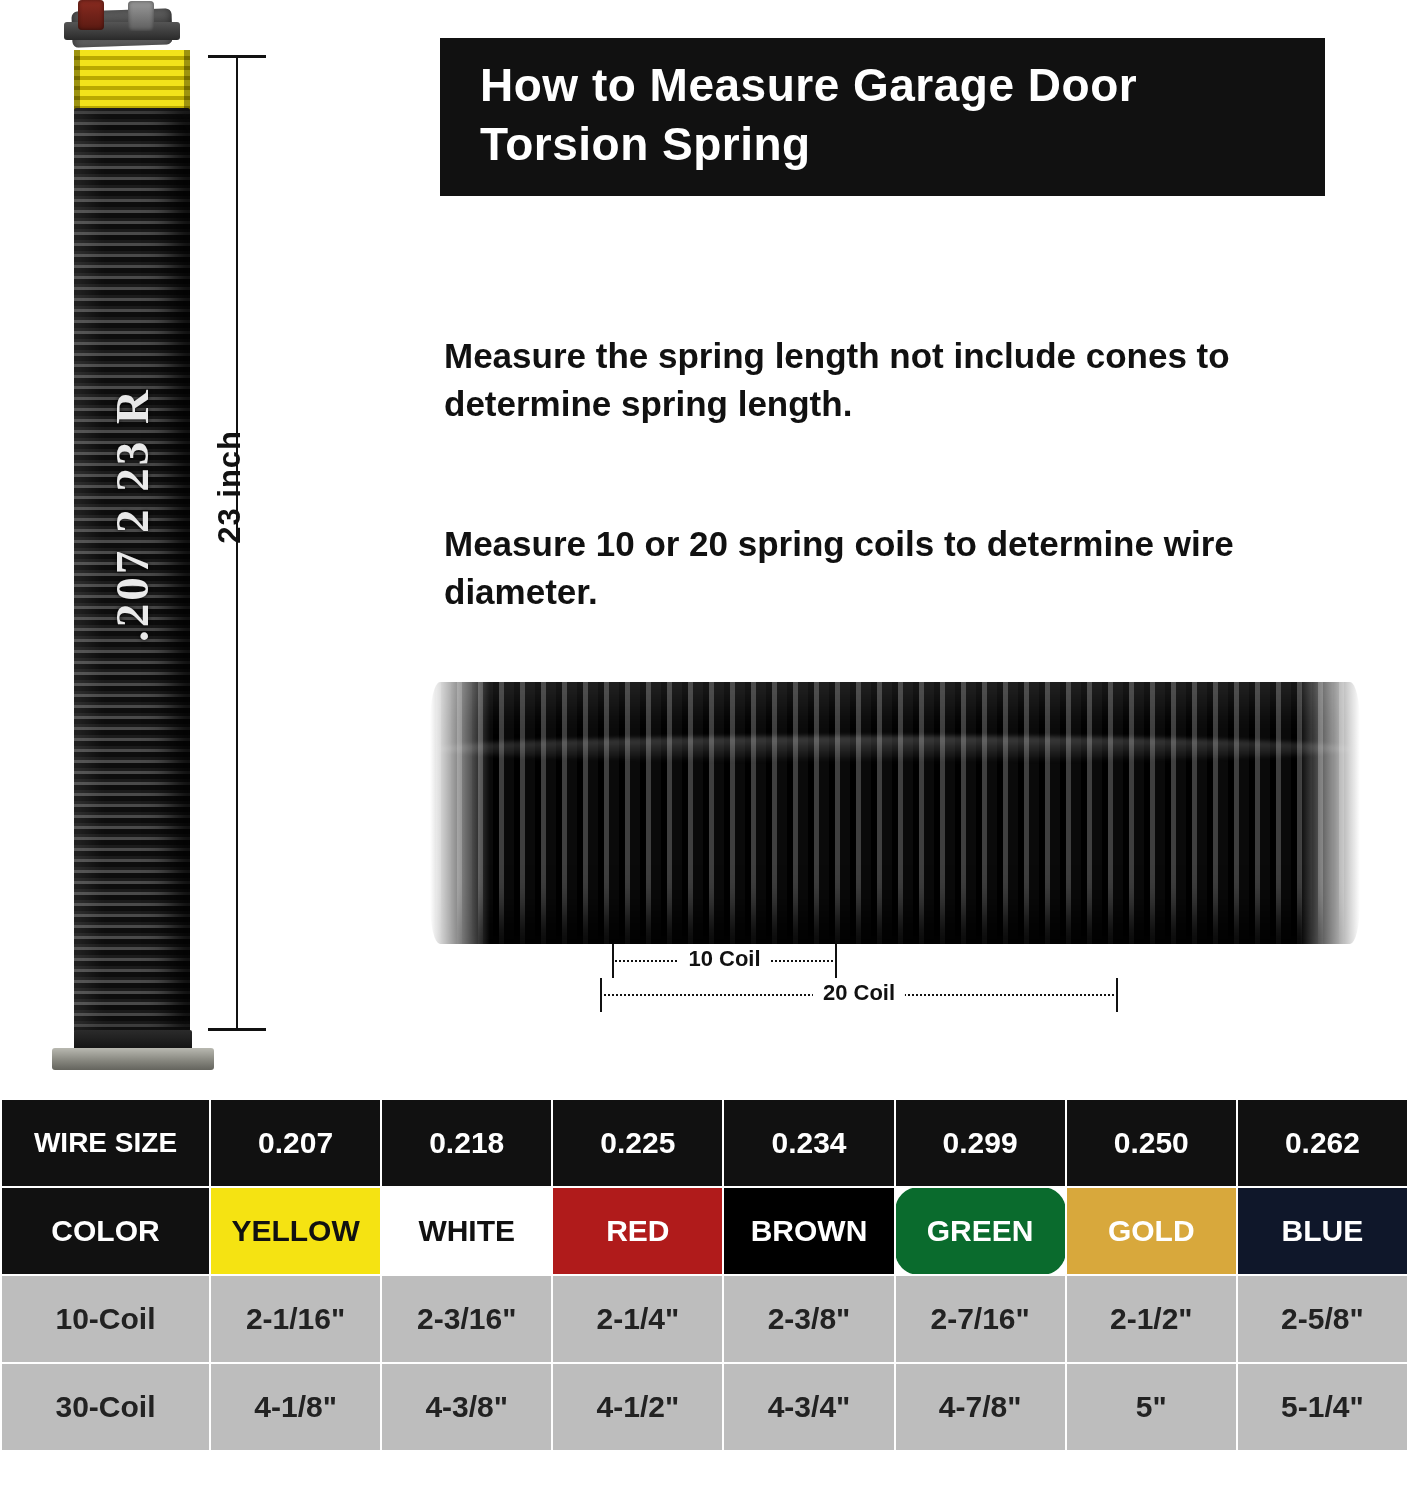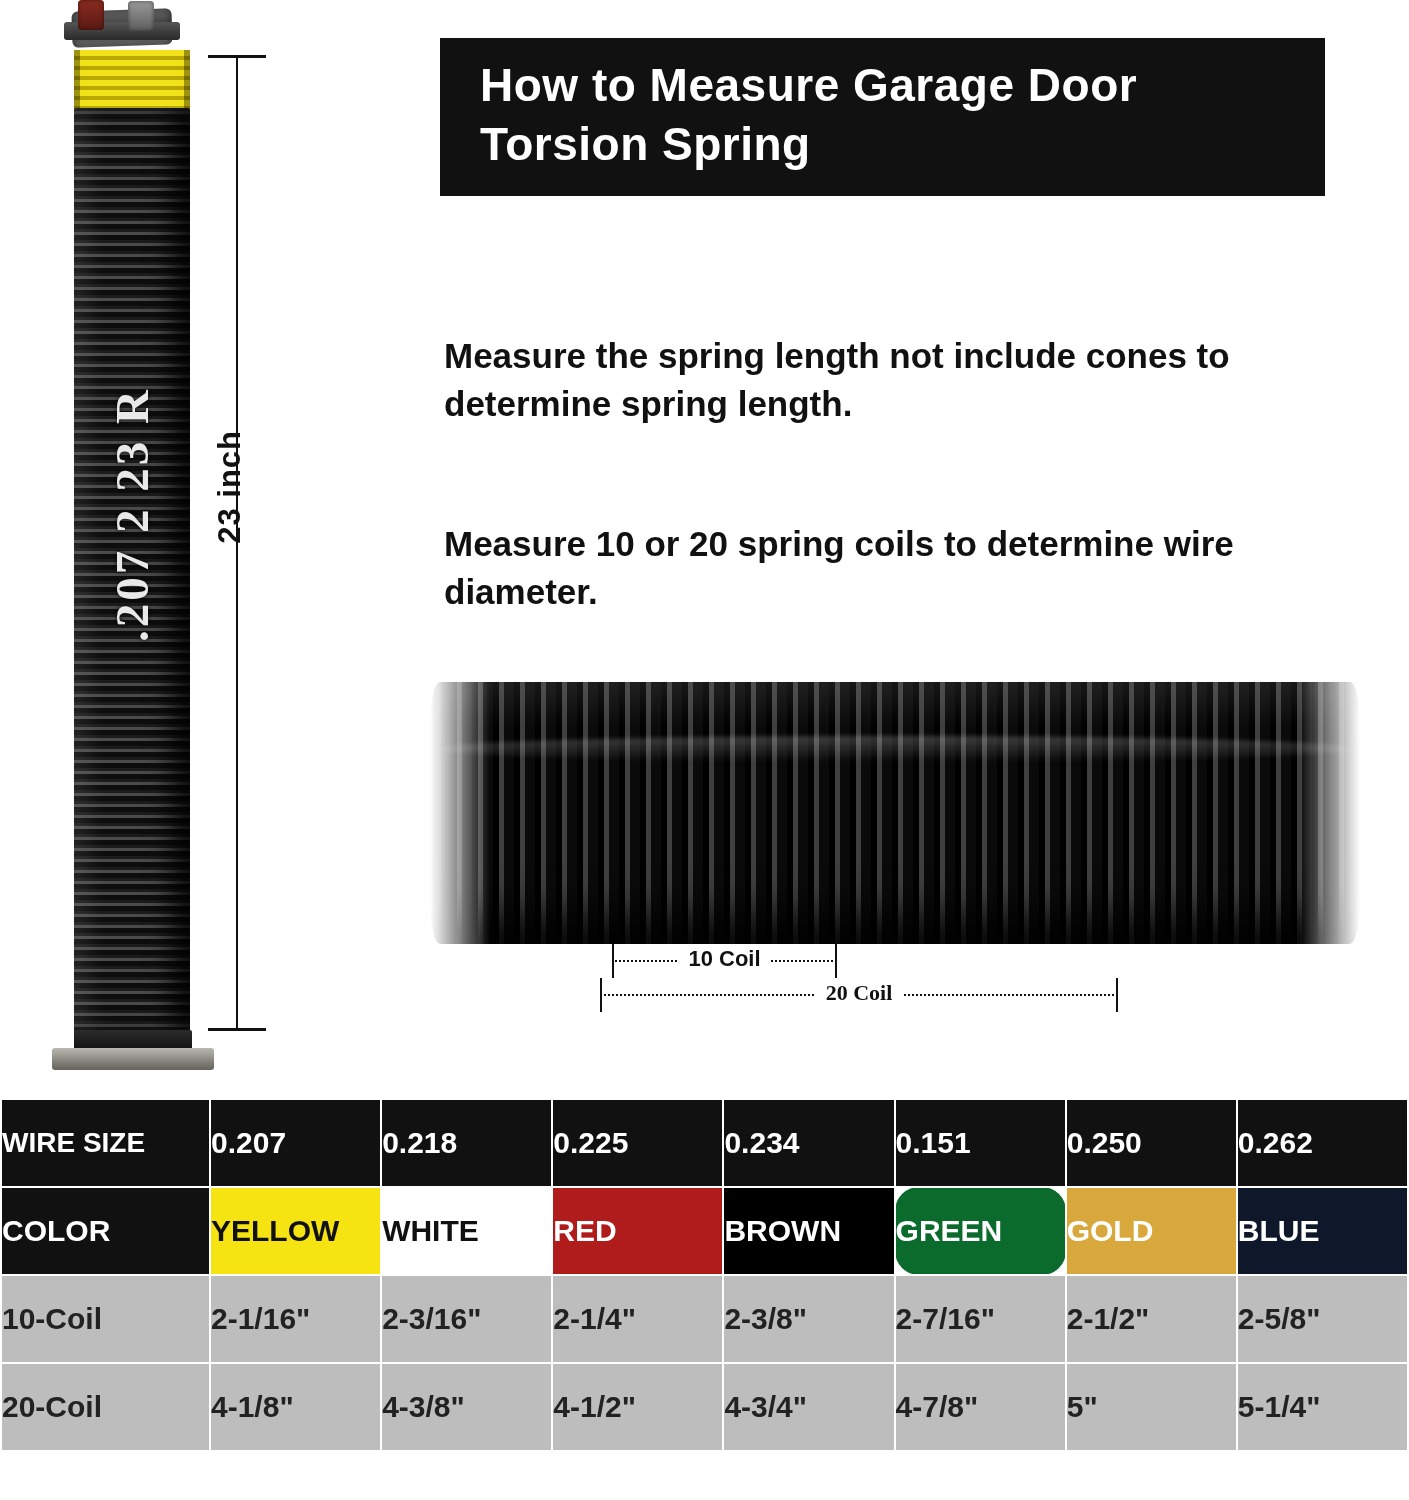--- a/index.html
+++ b/index.html
@@ -240,21 +240,21 @@
     background: linear-gradient(90deg,#fff 0%, rgba(255,255,255,0) 100%);
   }
   #coil-photo .fade-right {
     position: absolute; right: 0; top: 0; width: 60px; height: 262px;
     background: linear-gradient(270deg,#fff 0%, rgba(255,255,255,0) 100%);
   }
 
   
   .callout { position: absolute; }
   #callout-10 { left: 612px; top: 944px; width: 225px; height: 34px; }
-  #callout-20 { left: 600px; top: 978px; width: 518px; height: 36px; font-family: Liberation Serif, serif; }
+  #callout-20 { left: 600px; top: 978px; width: 518px; height: 36px; }
   .callout .c-line {
     position: absolute;
     left: 0; top: 16px; width: 100%;
     border-top: 2px dotted #111;
   }
   .callout .c-tick {
     position: absolute; top: 0; width: 2px; height: 34px; background: #111;
   }
   .callout .c-tick.left { left: 0; }
   .callout .c-tick.right { right: 0; }
@@ -274,20 +274,21 @@
   #spec-table {
     position: absolute;
     left: 0;
     top: 1098px;
     width: 1409px;
     border-collapse: collapse;
     table-layout: fixed;
   }
   #spec-table td {
     height: 86px;
+    text-align: center;
     vertical-align: middle;
     font-size: 30px;
     font-weight: bold;
     border: 2px solid #ffffff;
     padding: 0;
   }
   #spec-table .row-head td { background: #111111; color: #ffffff; }
   #spec-table .row-head td:first-child { font-size: 28px; }
   #spec-table .row-color td:first-child { background: #111111; color: #ffffff; }
   #spec-table .row-data td { background: #bdbdbd; color: #222222; font-weight: bold; }
@@ -362,21 +363,21 @@
       <col>
       <col>
   </colgroup>
   <tbody>
     <tr class="row-head">
       <td>WIRE SIZE</td>
       <td>0.207</td>
       <td>0.218</td>
       <td>0.225</td>
       <td>0.234</td>
-      <td>0.151</td>
+      <td>0.299</td>
       <td>0.250</td>
       <td>0.262</td>
     </tr>
     <tr class="row-color">
       <td>COLOR</td>
       <td class="swatch" style="background: rgb(245, 227, 18); color: rgb(17, 17, 17);">YELLOW</td>
       <td class="swatch" style="background: rgb(255, 255, 255); color: rgb(17, 17, 17);">WHITE</td>
       <td class="swatch" style="background: rgb(176, 27, 27); color: rgb(255, 255, 255);">RED</td>
       <td class="swatch" style="background: #000000; color: rgb(255, 255, 255);">BROWN</td>
       <td class="swatch" style="background: rgb(10, 107, 45); color: rgb(255, 255, 255); border-radius: 24px;">GREEN</td>
@@ -387,21 +388,21 @@
       <td>10-Coil</td>
       <td>2-1/16"</td>
       <td>2-3/16"</td>
       <td>2-1/4"</td>
       <td>2-3/8"</td>
       <td>2-7/16"</td>
       <td>2-1/2"</td>
       <td>2-5/8"</td>
     </tr>
     <tr class="row-data">
-      <td>20-Coil</td>
+      <td>30-Coil</td>
       <td>4-1/8"</td>
       <td>4-3/8"</td>
       <td>4-1/2"</td>
       <td>4-3/4"</td>
       <td>4-7/8"</td>
       <td>5"</td>
       <td>5-1/4"</td>
     </tr>
   </tbody>
 </table>

